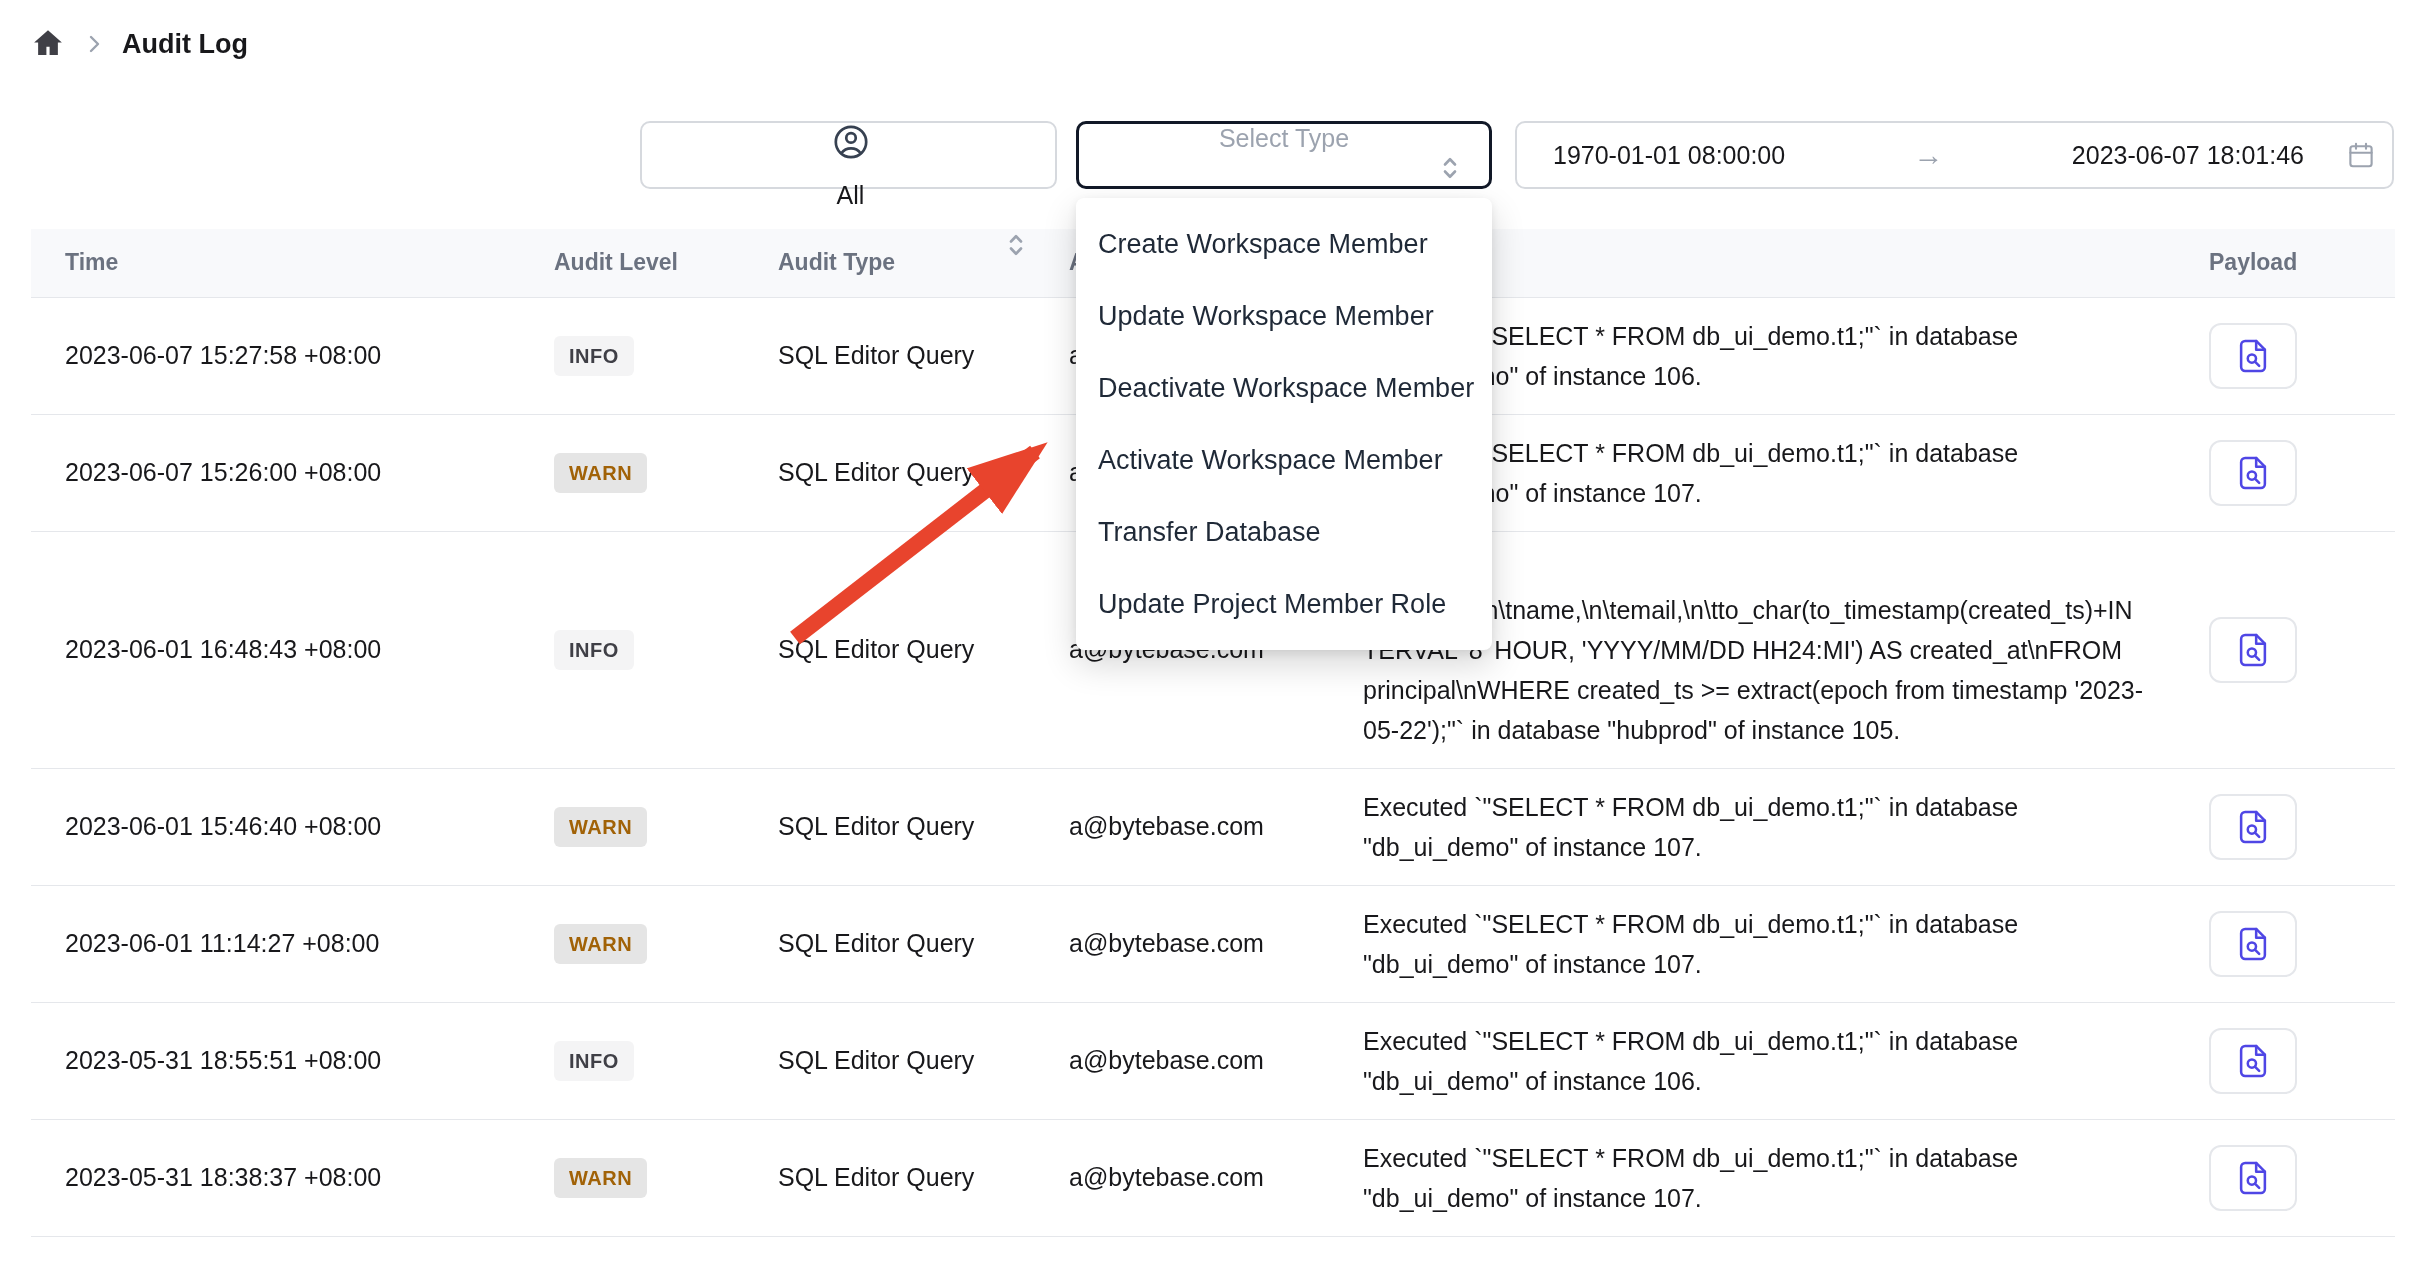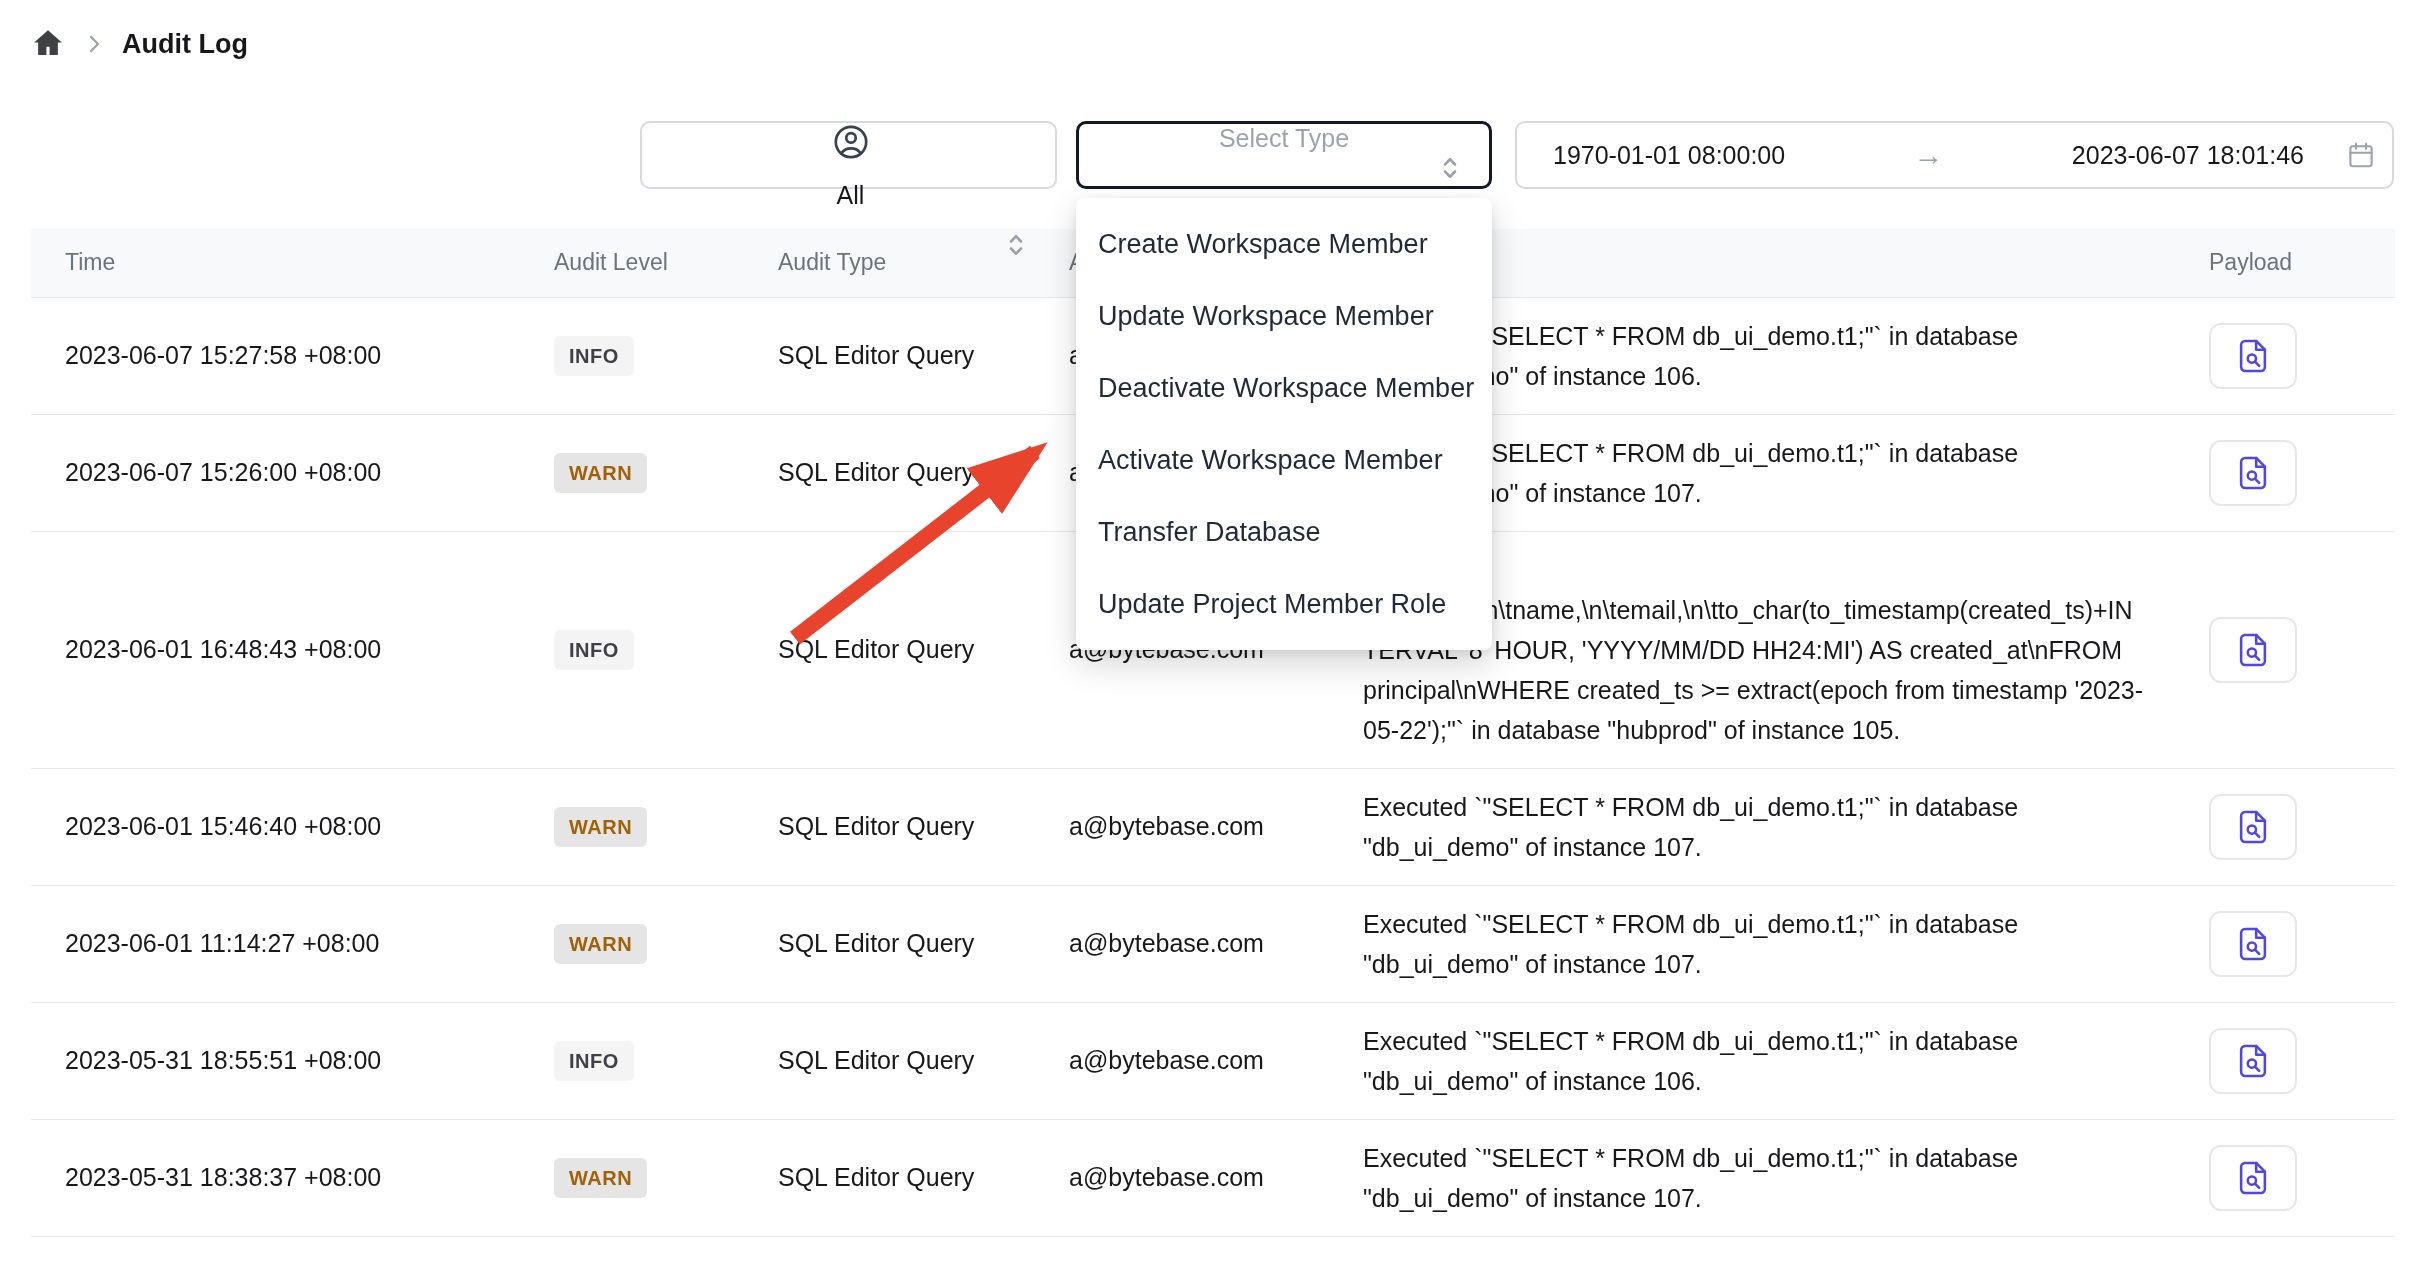--- a/index.html
+++ b/index.html
@@ -43,21 +43,21 @@
   .date-end{margin-right:42px;}
   .calendar-icon svg{width:30px;height:30px;display:block;}
 
   
   table.audit{
     position:absolute;left:31px;top:229px;width:2364px;
     border-collapse:collapse;table-layout:fixed;z-index:1;
   }
   thead tr{background:#f8f9fb;border-bottom:1px solid #e5e7eb;}
   thead th{
-    height:68px;text-align:left;font-size:23px;font-weight:400;
+    height:68px;text-align:left;font-size:23px;font-weight:700;
     color:#6b7280;padding:0;white-space:nowrap;
   }
   tbody tr{border-bottom:1px solid #e5e7eb;}
   tbody td{height:114px;vertical-align:middle;padding:0;font-size:25px;color:#18181b;}
   th.c-time,td.c-time{padding-left:34px;}
   th.c-payload,td.c-payload{padding-left:34px;}
   td.c-time{white-space:nowrap;margin-top:12px;}
   td.c-comment{padding:18px 30px 18px 0;line-height:40px;overflow-wrap:break-word;word-break:break-word;}
 
   .badge{

